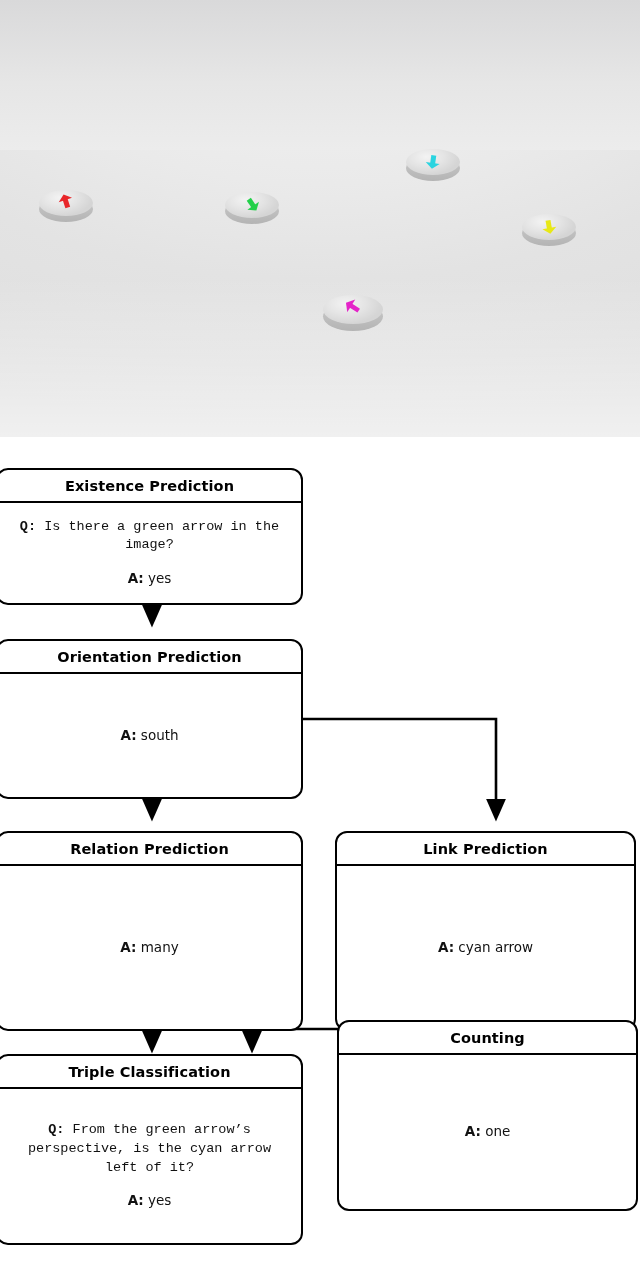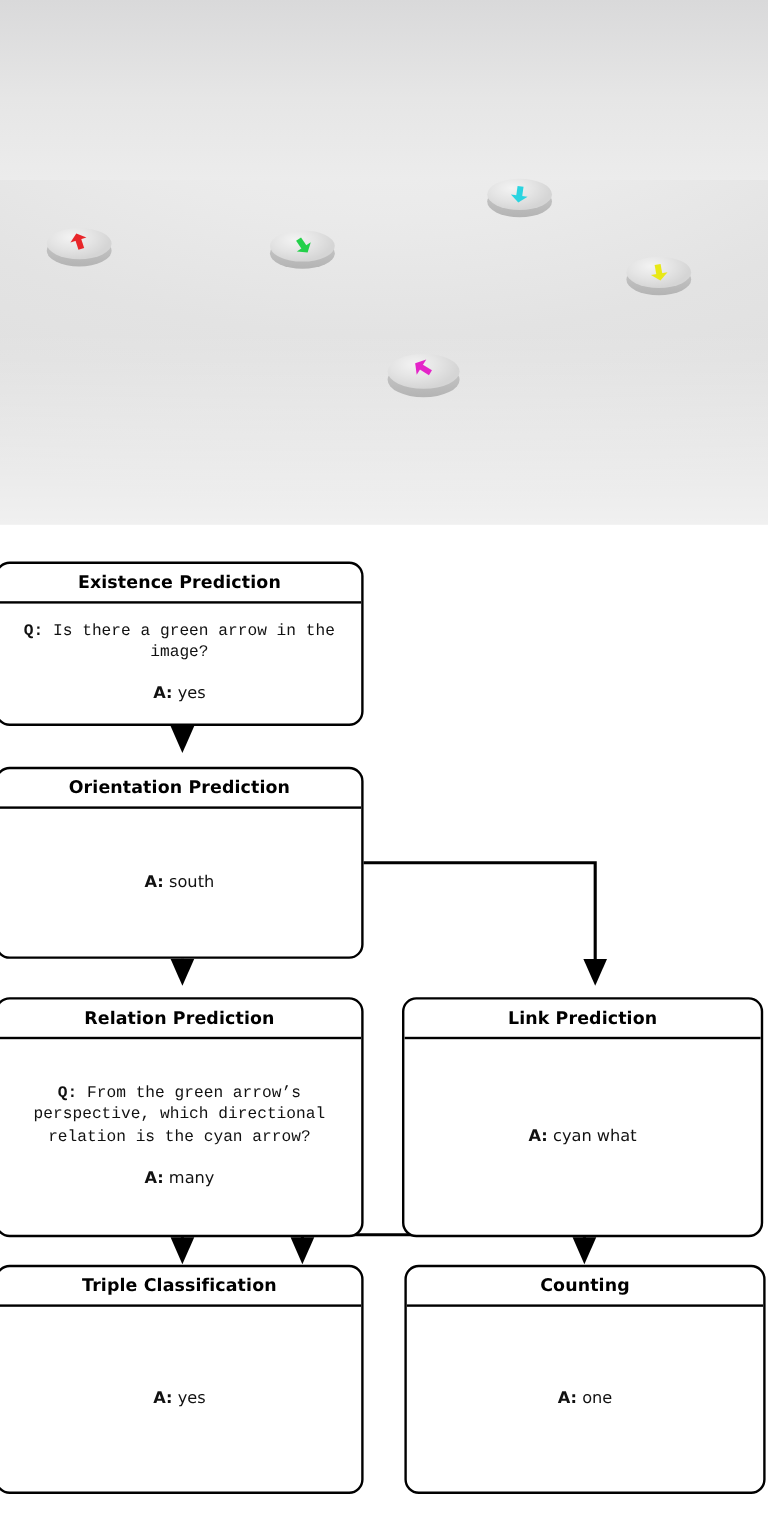--- a/index.html
+++ b/index.html
@@ -187,39 +187,39 @@
   <div class="node" style="left:-4px;top:202px;width:307px;height:160px;">
     <div class="hdr">Orientation Prediction</div>
     <div class="body">
       <p class="a"><b>A:</b> <span>south</span></p>
     </div>
   </div>
 
   <div class="node" style="left:-4px;top:394px;width:307px;height:200px;">
     <div class="hdr">Relation Prediction</div>
     <div class="body">
-      <p class="q"><b>Q:</b> <span>From the green arrow’s perspective, which directional relation is the cyan arrow?</span></p>
       <p class="a"><b>A:</b> <span>many</span></p>
     </div>
   </div>
 
   <div class="node" style="left:335px;top:394px;width:301px;height:200px;">
     <div class="hdr">Link Prediction</div>
     <div class="body">
-      <p class="a"><b>A:</b> <span>cyan what</span></p>
+      <p class="a"><b>A:</b> <span>cyan arrow</span></p>
     </div>
   </div>
 
   <div class="node" style="left:-4px;top:617px;width:307px;height:191px;">
     <div class="hdr">Triple Classification</div>
     <div class="body">
+      <p class="q"><b>Q:</b> <span>From the green arrow’s perspective, is the cyan arrow left of it?</span></p>
       <p class="a"><b>A:</b> <span>yes</span></p>
     </div>
   </div>
 
-  <div class="node" style="left:337px;top:617px;width:301px;height:191px;">
+  <div class="node" style="left:337px;top:583px;width:301px;height:191px;">
     <div class="hdr">Counting</div>
     <div class="body">
       <p class="a"><b>A:</b> <span>one</span></p>
     </div>
   </div>
 
 </div>
 
 </body></html>

